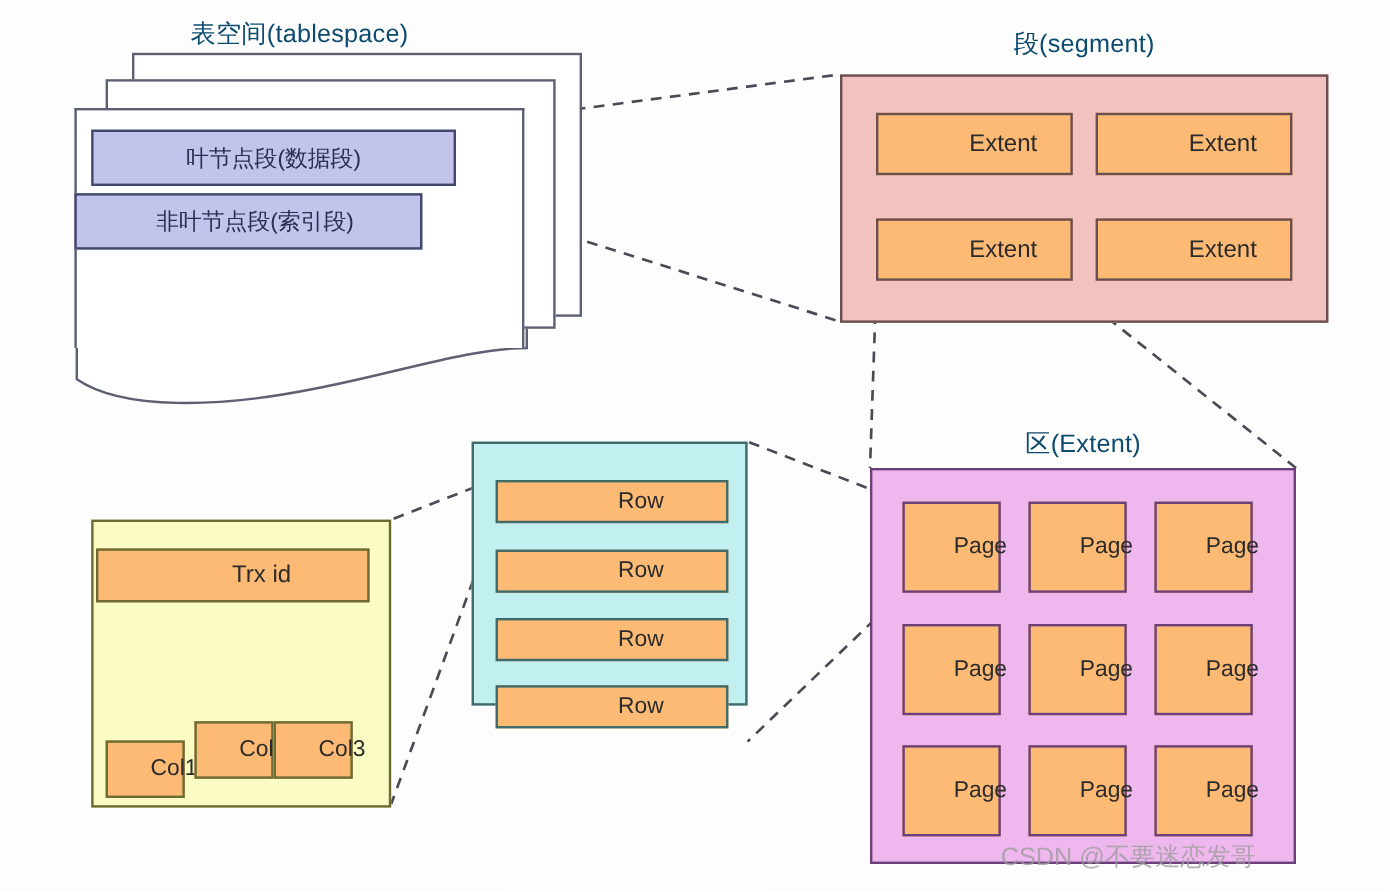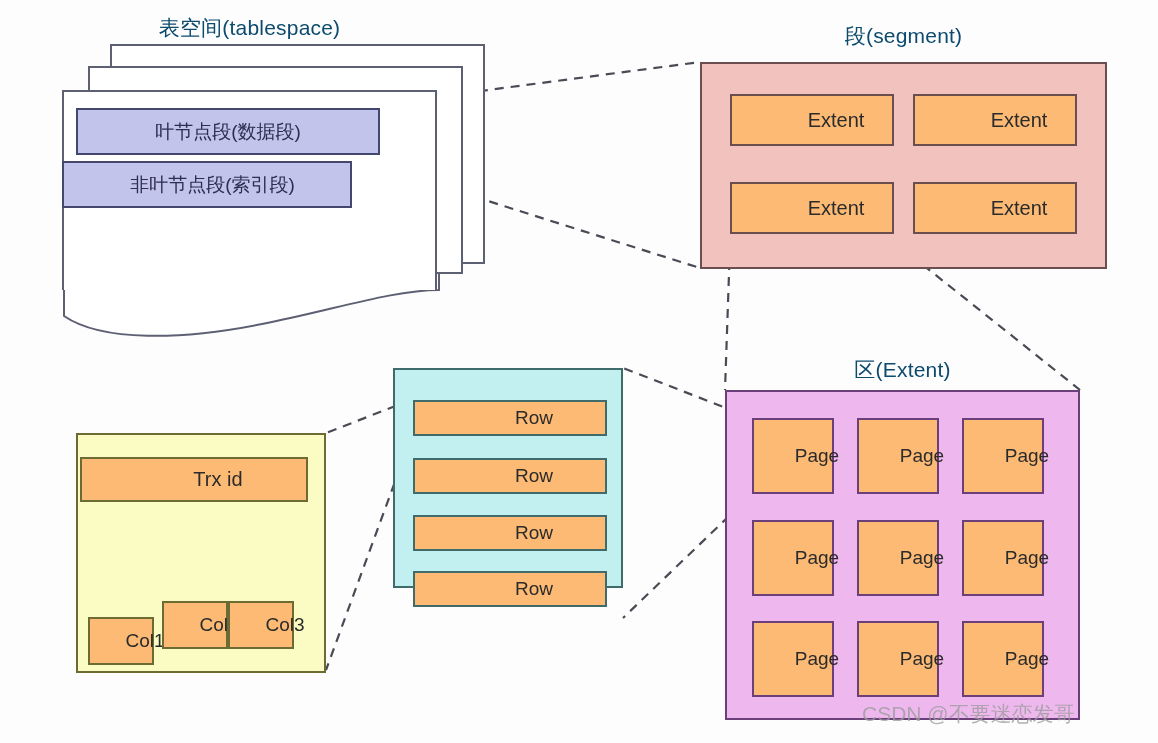--- a/index.html
+++ b/index.html
@@ -135,21 +135,21 @@
   #panel-row .cell {
     border: 2px solid #6b6b33;
     font-size: 20px;
     color: #2b2b2b;
   }
   #panel-row .col-cell { font-size: 19px; }
 
   
   #watermark {
     position: absolute;
-    left: 862px; top: 700px;
+    left: 834px; top: 700px;
     font-size: 21px;
     color: #9c9c9c;
     opacity: .78;
     white-space: nowrap;
     font-family: "Liberation Sans", "DejaVu Sans", sans-serif;
   }
 </style>
 </head>
 <body>
 

